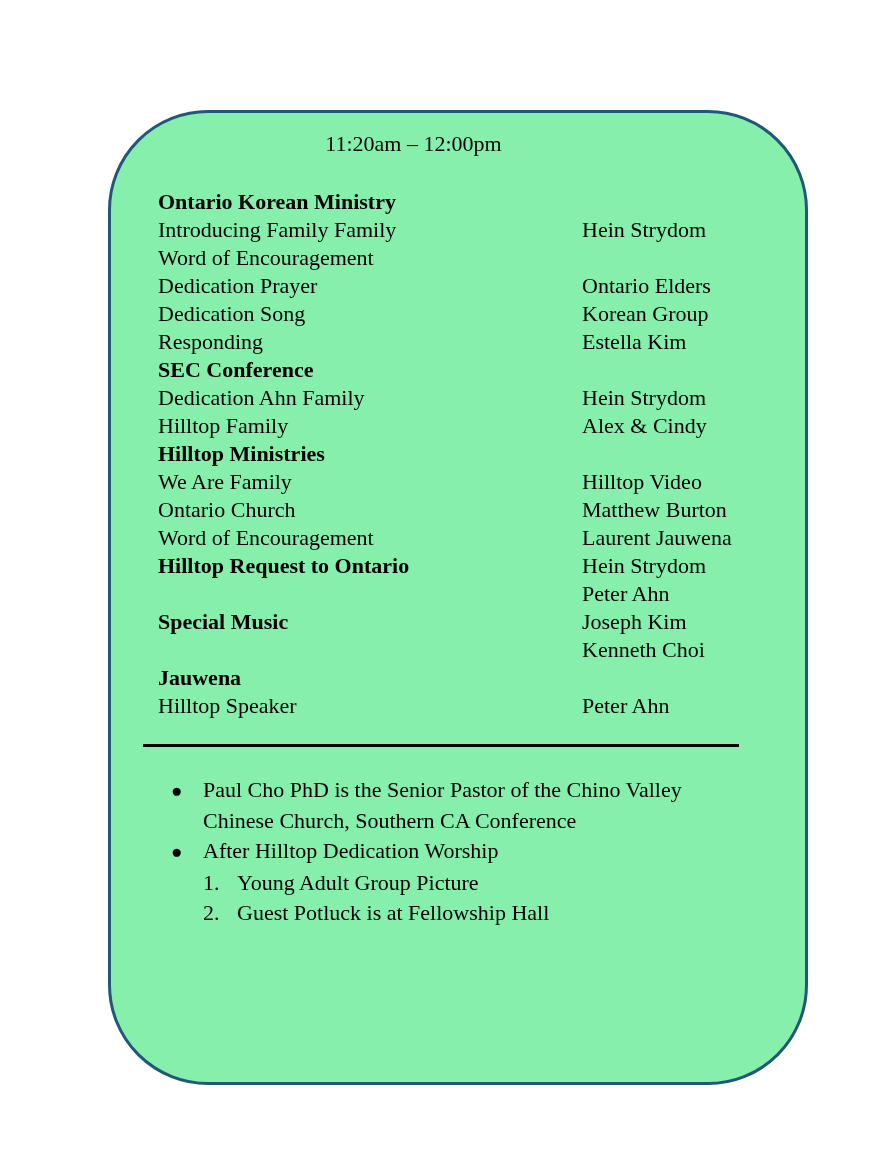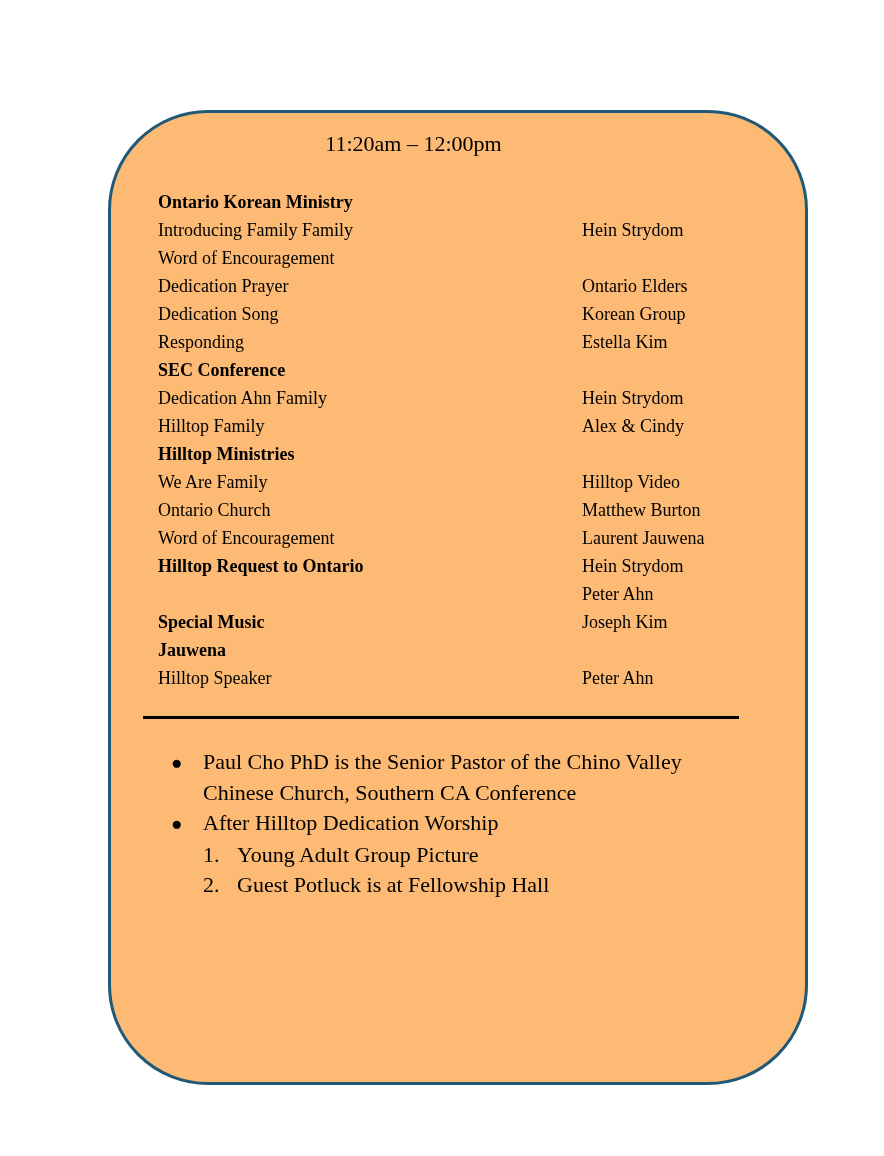--- a/index.html
+++ b/index.html
@@ -17,21 +17,21 @@
   }
   .card {
     position: absolute;
     left: 108px;
     top: 110px;
     width: 700px;
     height: 975px;
     box-sizing: border-box;
     border: 3px solid #1f5878;
     border-radius: 100px;
-    background: #fdba74;
+    background: #86efac;
   }
   .card-content {
     position: absolute;
     left: 47px;
     right: 62px;
     top: 17px;
   }
   .time-heading {
     font-size: 22px;
     line-height: 28px;
@@ -43,21 +43,21 @@
     margin-top: 30px;
   }
   .section {
   }
   .section:first-child {
     margin-top: 0;
   }
   .row {
     display: grid;
     grid-template-columns: 424px 1fr;
-    font-size: 18px;
+    font-size: 22px;
     line-height: 28px;
   }
   .row .left.bold {
     font-weight: bold;
   }
   .divider {
     height: 3px;
     width: 596px;
     margin-left: -15px;
     margin-top: 24px;
@@ -168,20 +168,21 @@
             <span class="right">Peter Ahn</span>
           </div>
         </div>
         <div class="section">
           <div class="row">
             <span class="left bold">Special Music</span>
             <span class="right">Joseph Kim</span>
           </div>
           <div class="row">
             <span class="left"></span>
+            <span class="right">Kenneth Choi</span>
           </div>
         </div>
         <div class="section">
           <div class="row">
             <span class="left bold">Jauwena</span>
             <span class="right"></span>
           </div>
           <div class="row">
             <span class="left">Hilltop Speaker</span>
             <span class="right">Peter Ahn</span>

